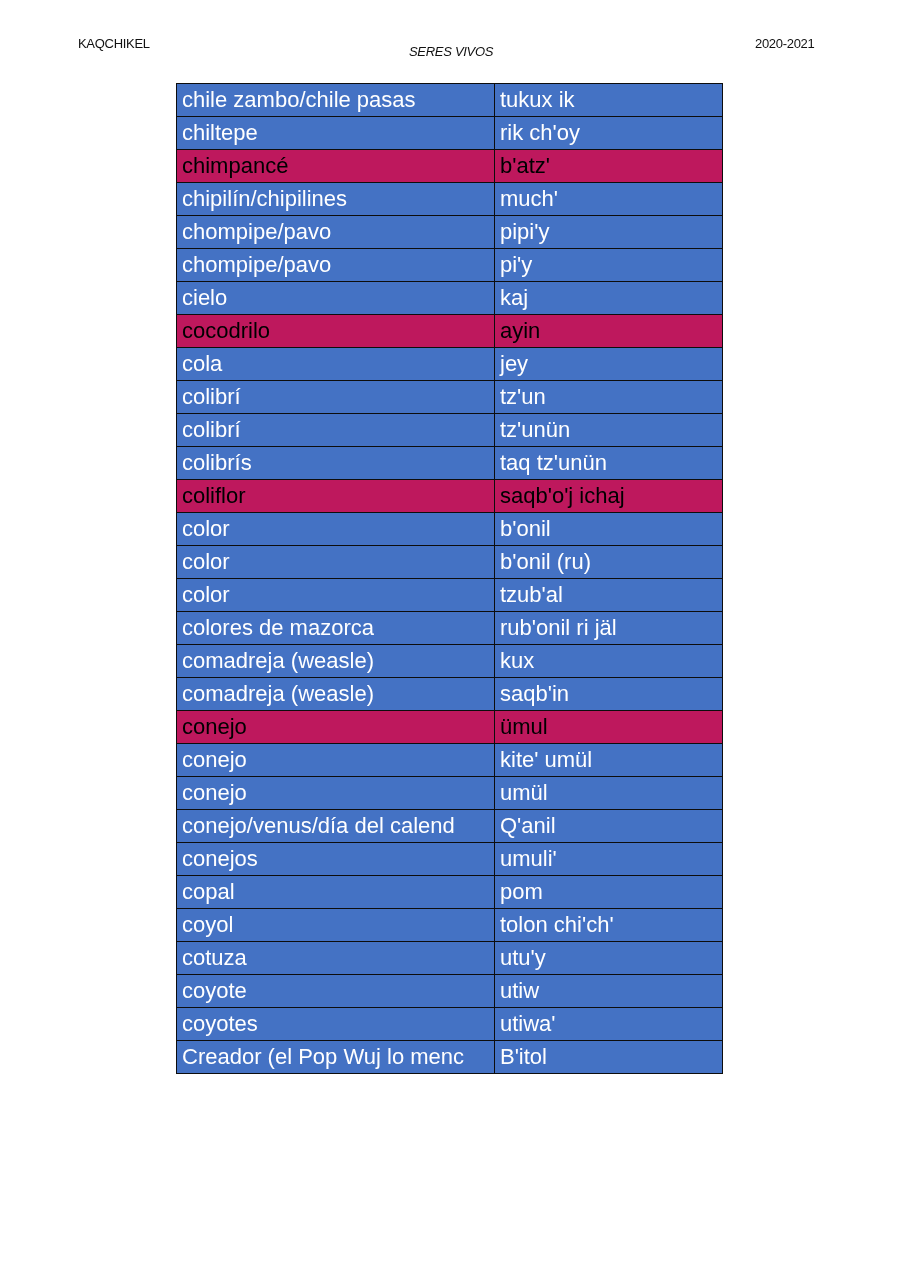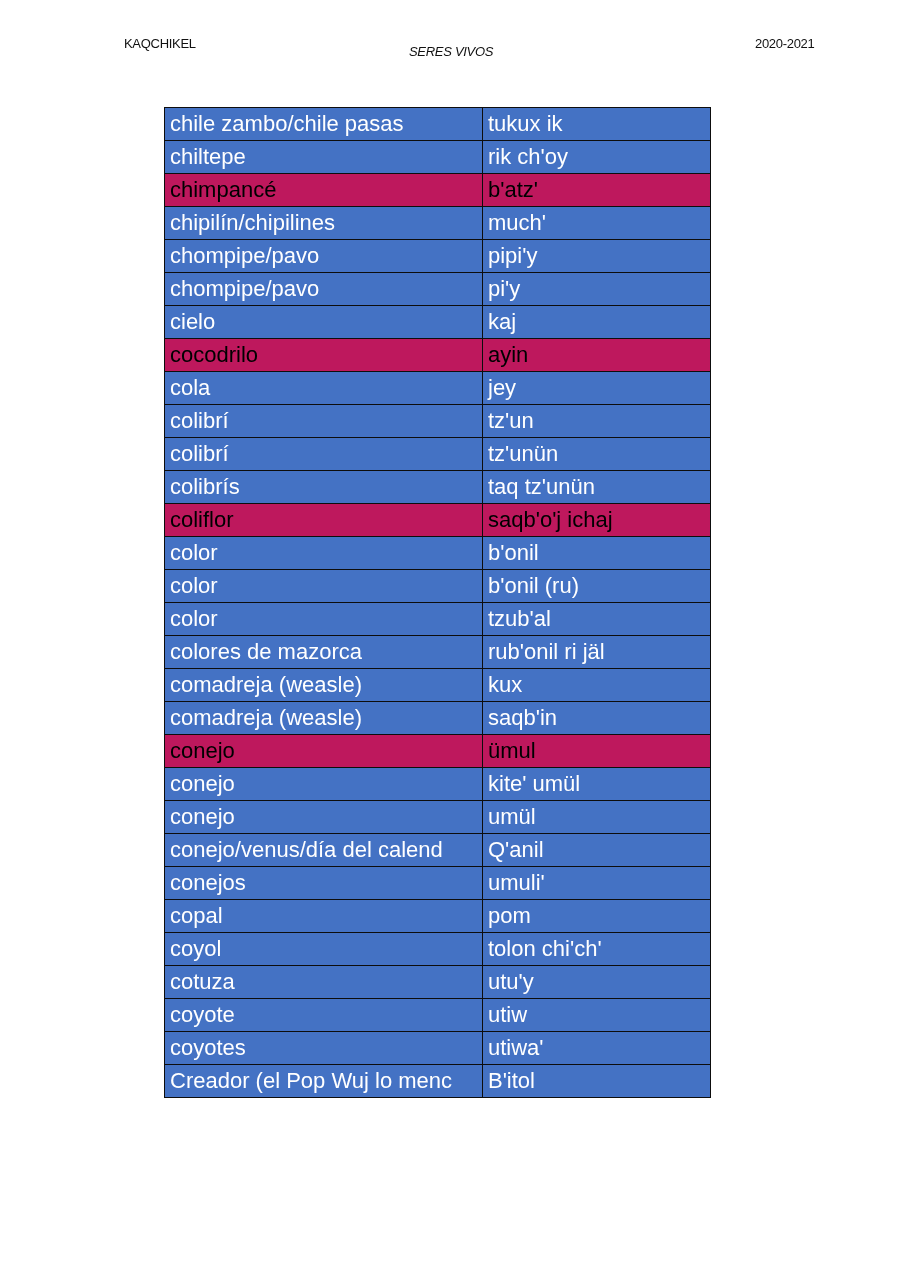--- a/index.html
+++ b/index.html
@@ -17,32 +17,31 @@
     .page-header {
       position: absolute;
       top: 36px;
       left: 0;
       width: 906px;
       height: 18px;
       font-size: 13px;
       color: #111;
       letter-spacing: -0.3px;
     }
-    .hdr-left { position: absolute; left: 78px; top: 0; margin-left: 46px; }
+    .hdr-left { position: absolute; left: 78px; top: 0; }
     .hdr-center { position: absolute; left: 409px; top: 8px; font-style: italic; }
     .hdr-right { position: absolute; left: 755px; top: 0; }
 
     .vocab-table {
       position: absolute;
       top: 83px;
-      left: 164px;
+      left: 176px;
       width: 546px;
       border-collapse: collapse;
       table-layout: fixed;
-      margin-top: 24px;
     }
     .vocab-table td {
       height: 32px;
       padding: 0 0 0 5px;
       border: 1.5px solid #0d0d0d;
       font-size: 22px;
       line-height: 32px;
       white-space: nowrap;
       overflow: hidden;
       text-overflow: clip;

